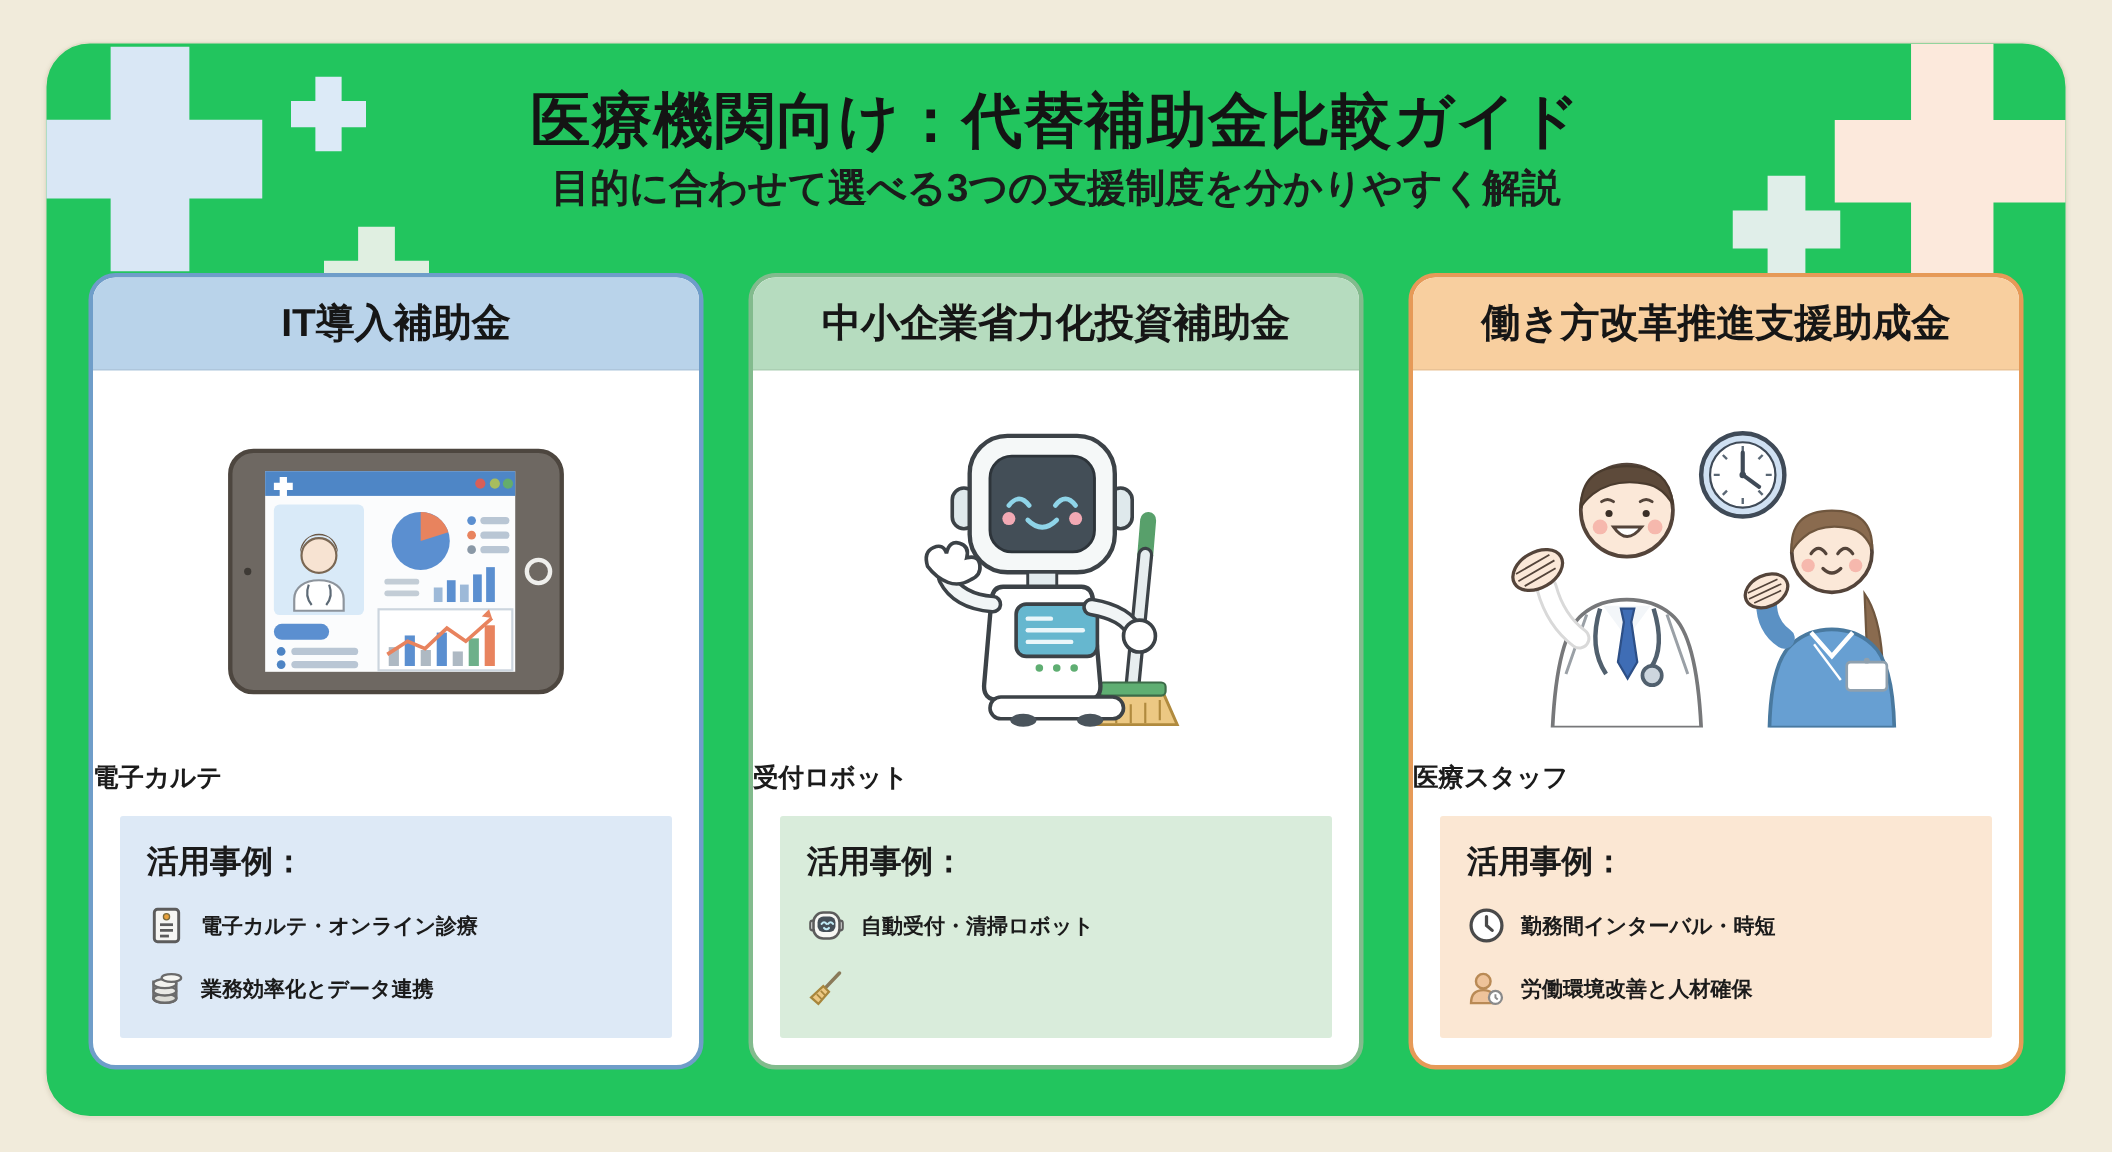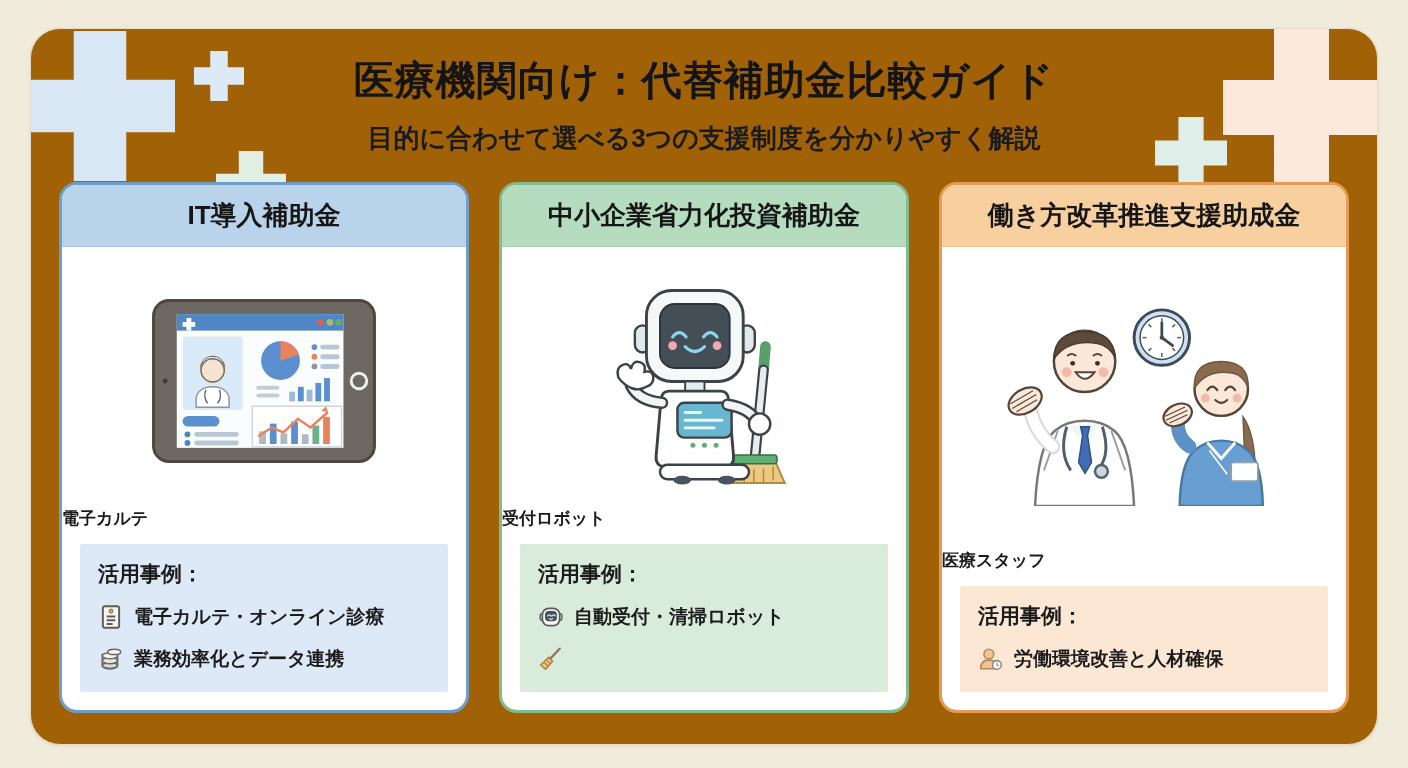--- a/index.html
+++ b/index.html
@@ -5,32 +5,32 @@
   * { margin:0; padding:0; box-sizing:border-box; }
   html,body { width:1408px; height:768px; }
   body {
     background:#f1ebdb;
     font-family:"Liberation Sans","DejaVu Sans",sans-serif;
     position:relative; overflow:hidden;
     color:#1b1b1b;
   }
   .panel {
     position:absolute; left:30px; top:28px; right:30px; bottom:23px;
-    background:#a16207;
+    background:#22c55e;
     border:1px solid #e4ddc9;
     border-radius:30px;
     overflow:hidden;
     box-shadow:0 1px 3px rgba(120,110,80,.15);
   }
   .cross { position:absolute; z-index:0; }
   .cross svg { display:block; }
 
   .hero { position:relative; z-index:2; text-align:center; margin-top:24px; }
   .hero h1 { font-size:40px; font-weight:800; letter-spacing:1px; color:#141414; }
-  .hero h2 { font-size:26px; font-weight:700; margin-top:13px; color:#1b1b1b; }
+  .hero h2 { font-size:26px; font-weight:700; color:#1b1b1b; }
 
   .cards {
     position:absolute; z-index:2; left:28px; top:153px;
     display:flex; gap:30px;
   }
   .card {
     width:410px; height:531px;
     background:#ffffff;
     border-radius:18px;
     border:3px solid;
@@ -60,21 +60,21 @@
   .usecase {
     margin:0 18px 18px 18px;
     border-radius:2px;
     padding:16px 18px 20px 18px;
   }
   .card.blue   .usecase { background:#dde9f6; }
   .card.green  .usecase { background:#d9ecdb; }
   .card.orange .usecase { background:#fbe7d3; }
   .uc-title { font-size:21px; font-weight:800; margin-bottom:6px; }
   .uc-item  { display:flex; align-items:center; gap:10px; margin-top:16px;
-              font-size:19px; font-weight:800; line-height:1.2; }
+              font-size:14px; font-weight:800; line-height:1.2; }
   .uc-item .ic { flex:0 0 26px; height:26px; }
   .uc-item .ic svg { display:block; }
 </style>
 </head>
 <body>
 
 <div class="panel">
 
   <div class="cross" style="left:-6px; top:2px;">
     <svg width="150" height="150" viewBox="0 0 160 160">
@@ -327,20 +327,29 @@
             <path d="M172 114h22M171 118h24M173 122h20" stroke="#54443a" stroke-width="1.1" fill="none"></path>
           </g>
         </svg>
       </div>
       <div class="caption">医療スタッフ</div>
       <div class="usecase">
         <div class="uc-title">活用事例：</div>
         <div class="uc-item">
           <span class="ic">
             <svg width="26" height="26" viewBox="0 0 24 24">
+              <circle cx="12" cy="12" r="9.5" fill="#fff" stroke="#4a4a4a" stroke-width="2"></circle>
+              <path d="M12 6.5V12l3.5 3" fill="none" stroke="#4a4a4a" stroke-width="2" stroke-linecap="round"></path>
+            </svg>
+          </span>
+          <span>勤務間インターバル・時短</span>
+        </div>
+        <div class="uc-item">
+          <span class="ic">
+            <svg width="26" height="26" viewBox="0 0 24 24">
               <circle cx="10" cy="7.5" r="4.5" fill="#eec39a" stroke="#b98a55" stroke-width="1.5"></circle>
               <path d="M2.5 21q0-8 7.5-8t7.5 8z" fill="#eec39a" stroke="#b98a55" stroke-width="1.5"></path>
               <circle cx="17.5" cy="17.5" r="4" fill="#fff" stroke="#8a8a8a" stroke-width="1.4"></circle>
               <path d="M17.5 15.5v2l1.4 1.2" fill="none" stroke="#8a8a8a" stroke-width="1.2"></path>
             </svg>
           </span>
           <span>労働環境改善と人材確保</span>
         </div>
       </div>
     </div>

